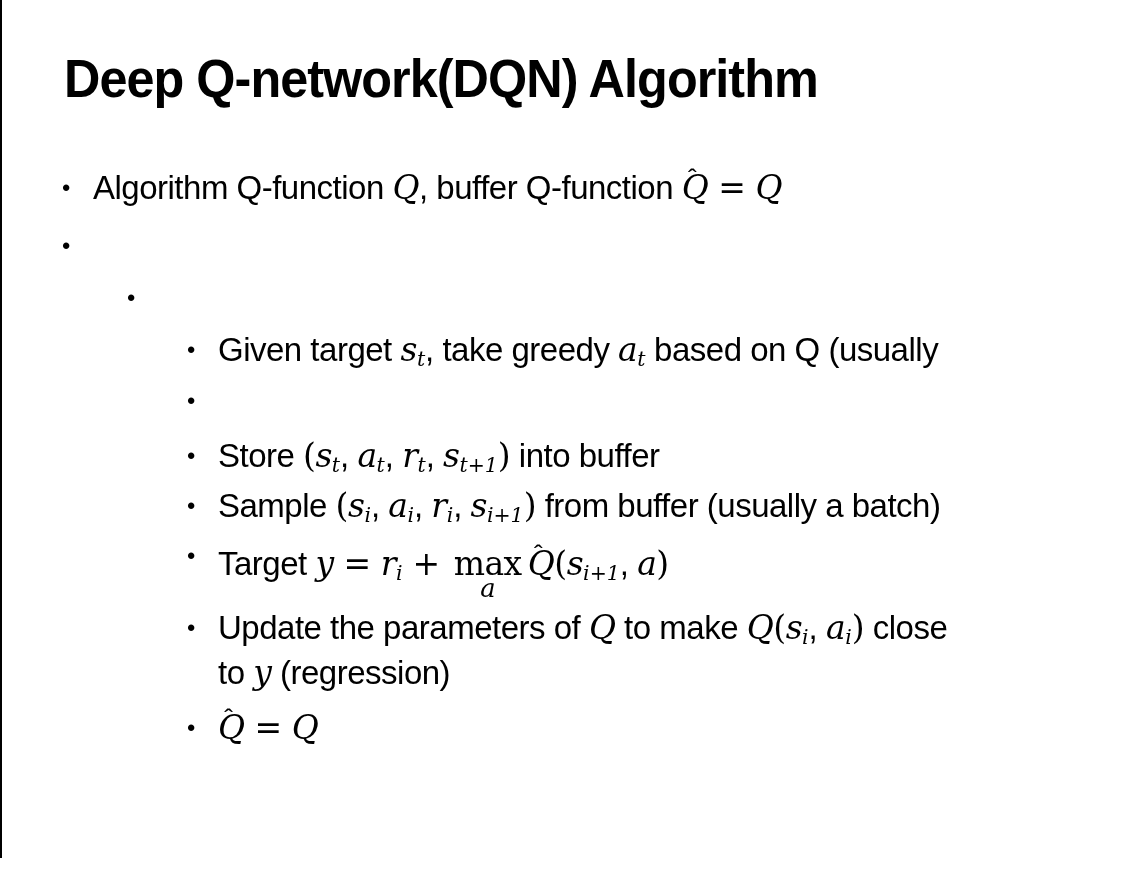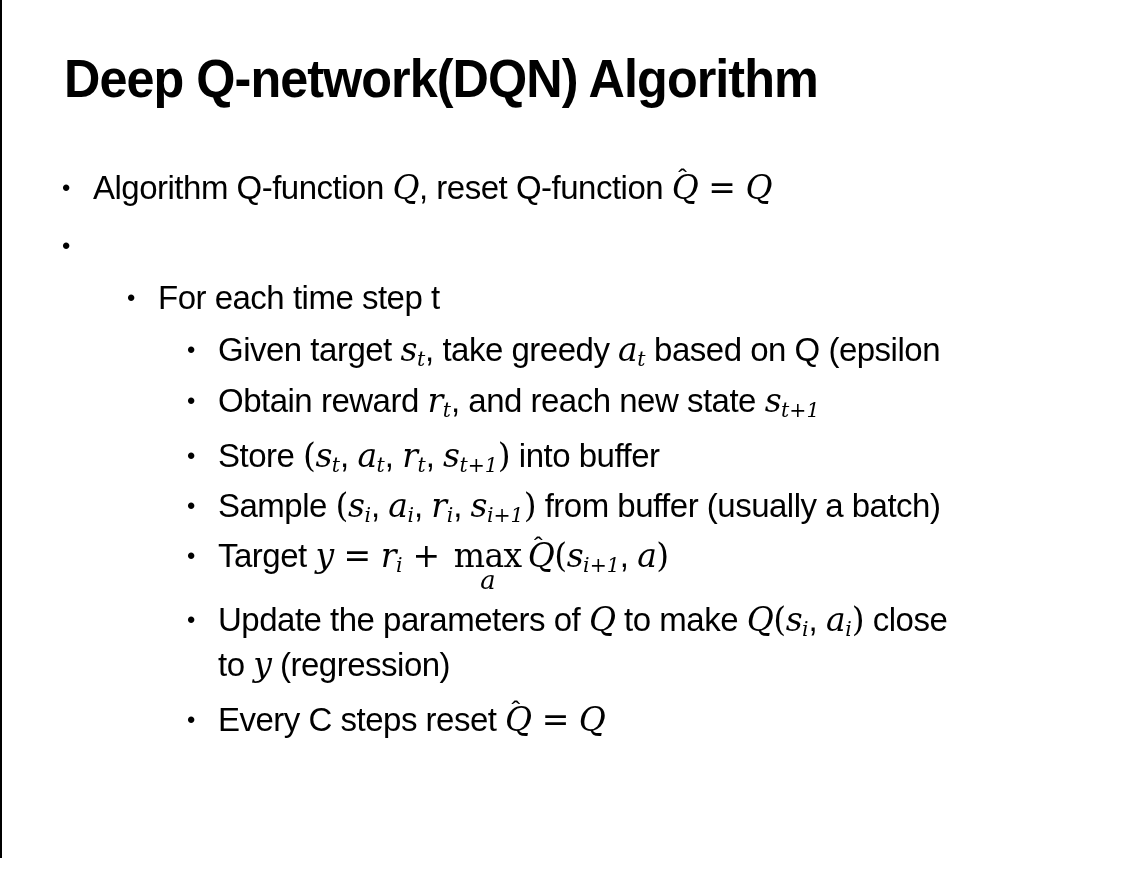--- a/index.html
+++ b/index.html
@@ -49,69 +49,67 @@
     font-family:"DejaVu Serif",serif;font-style:italic;
   }
   .qhat .hat{
     position:absolute;left:0.24em;top:-0.36em;
     font-size:0.8em;font-style:normal;
     font-family:"Liberation Sans",sans-serif;
   }
   .maxstack{
     display:inline-block;position:relative;text-align:center;
     font-family:"DejaVu Serif",serif;font-style:normal;
-    margin:0 6px 0 4px;
+    margin:8px 6px 0 4px;
   }
   .maxstack .under{
     position:absolute;top:100%;margin-top:-10px;
     left:50%;transform:translateX(-50%);
     font-size:0.78em;font-style:italic;line-height:1;
     font-family:"DejaVu Serif",serif;
   }
 </style>
 </head>
 <body>
 
 <div class="edge-line"></div>
 
 <h1 class="title">Deep Q-network(DQN) Algorithm</h1>
 
 <div class="bullet-list">
     <div class="bullet level1">
       <span class="marker">•</span>
-      <span class="content"><span class="t">Algorithm Q-function </span><span class="m">Q</span><span class="t">, reset Q-function </span><span class="qhat"><span class="hat">ˆ</span><span>Q</span></span><span class="op"> = </span><span class="m">Q</span></span>
+      <span class="content"><span class="t">Algorithm Q-function </span><span class="m">Q</span><span class="t">, buffer Q-function </span><span class="qhat"><span class="hat">ˆ</span><span>Q</span></span><span class="op"> = </span><span class="m">Q</span></span>
     </div>
     <div class="bullet level1">
       <span class="marker">•</span>
     </div>
     <div class="bullet level2">
       <span class="marker">•</span>
-      <span class="content"><span class="t">For each time step t</span></span>
     </div>
     <div class="bullet level3">
       <span class="marker">•</span>
-      <span class="content"><span class="t">Given target </span><span class="m"><span>s</span><sub class="msub">t</sub></span><span class="t">, take greedy </span><span class="m"><span>a</span><sub class="msub">t</sub></span><span class="t"> based on Q (epsilon</span><br></span>
+      <span class="content"><span class="t">Given target </span><span class="m"><span>s</span><sub class="msub">t</sub></span><span class="t">, take greedy </span><span class="m"><span>a</span><sub class="msub">t</sub></span><span class="t"> based on Q (usually</span><br></span>
     </div>
     <div class="bullet level3">
       <span class="marker">•</span>
-      <span class="content"><span class="t">Obtain reward </span><span class="m"><span>r</span><sub class="msub">t</sub></span><span class="t">, and reach new state </span><span class="m"><span>s</span><sub class="msub">t+1</sub></span></span>
     </div>
     <div class="bullet level3">
       <span class="marker">•</span>
       <span class="content"><span class="t">Store </span><span class="op">(</span><span class="m"><span>s</span><sub class="msub">t</sub></span><span class="t">, </span><span class="m"><span>a</span><sub class="msub">t</sub></span><span class="t">, </span><span class="m"><span>r</span><sub class="msub">t</sub></span><span class="t">, </span><span class="m"><span>s</span><sub class="msub">t+1</sub></span><span class="op">)</span><span class="t"> into buffer</span></span>
     </div>
     <div class="bullet level3">
       <span class="marker">•</span>
       <span class="content"><span class="t">Sample </span><span class="op">(</span><span class="m"><span>s</span><sub class="msub">i</sub></span><span class="t">, </span><span class="m"><span>a</span><sub class="msub">i</sub></span><span class="t">, </span><span class="m"><span>r</span><sub class="msub">i</sub></span><span class="t">, </span><span class="m"><span>s</span><sub class="msub">i+1</sub></span><span class="op">)</span><span class="t"> from buffer (usually a batch)</span></span>
     </div>
     <div class="bullet level3">
       <span class="marker">•</span>
       <span class="content"><span class="t">Target </span><span class="m">y</span><span class="op"> = </span><span class="m"><span>r</span><sub class="msub">i</sub></span><span class="op"> + </span><span class="maxstack"><span class="fn">max</span><span class="under">a</span></span><span class="qhat"><span class="hat">ˆ</span><span>Q</span></span><span class="op">(</span><span class="m"><span>s</span><sub class="msub">i+1</sub></span><span class="t">, </span><span class="m">a</span><span class="op">)</span></span>
     </div>
     <div class="bullet level3">
       <span class="marker">•</span>
       <span class="content"><span class="t">Update the parameters of </span><span class="m">Q</span><span class="t"> to make </span><span class="m">Q</span><span class="op">(</span><span class="m"><span>s</span><sub class="msub">i</sub></span><span class="t">, </span><span class="m"><span>a</span><sub class="msub">i</sub></span><span class="op">)</span><span class="t"> close</span><br><span class="t">to </span><span class="m">y</span><span class="t"> (regression)</span></span>
     </div>
     <div class="bullet level3">
       <span class="marker">•</span>
-      <span class="content"><span class="t">Every C steps reset </span><span class="qhat"><span class="hat">ˆ</span><span>Q</span></span><span class="op"> = </span><span class="m">Q</span></span>
+      <span class="content"><span class="qhat"><span class="hat">ˆ</span><span>Q</span></span><span class="op"> = </span><span class="m">Q</span></span>
     </div>
   </div>
 
 </body></html>

